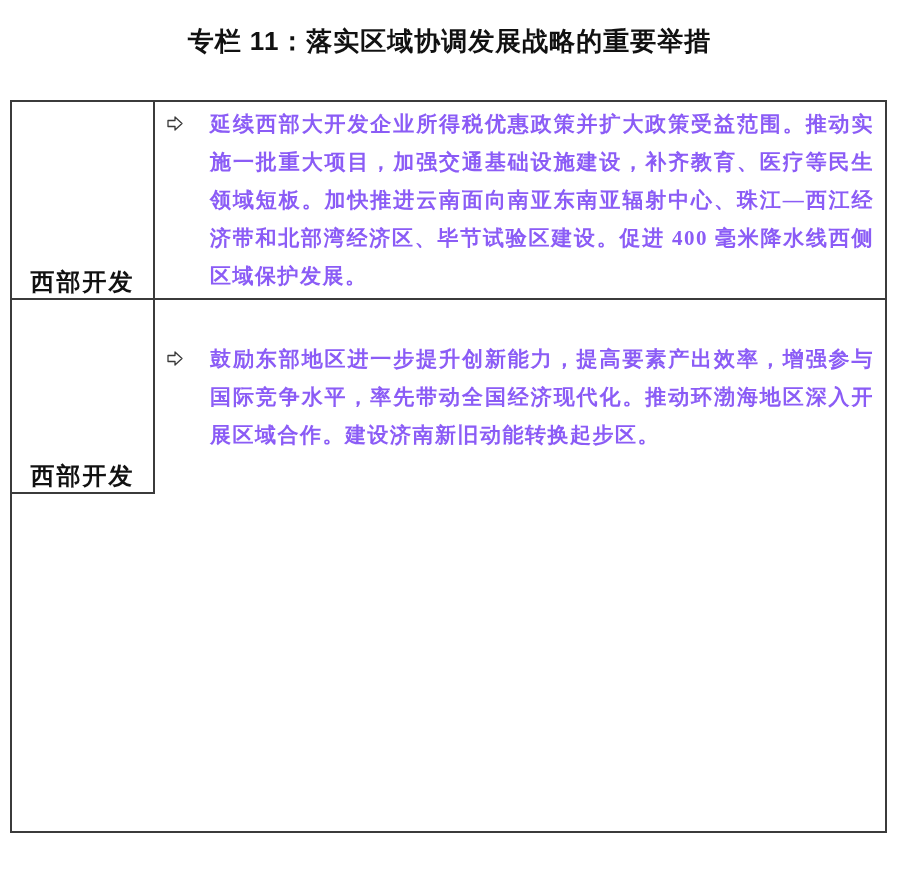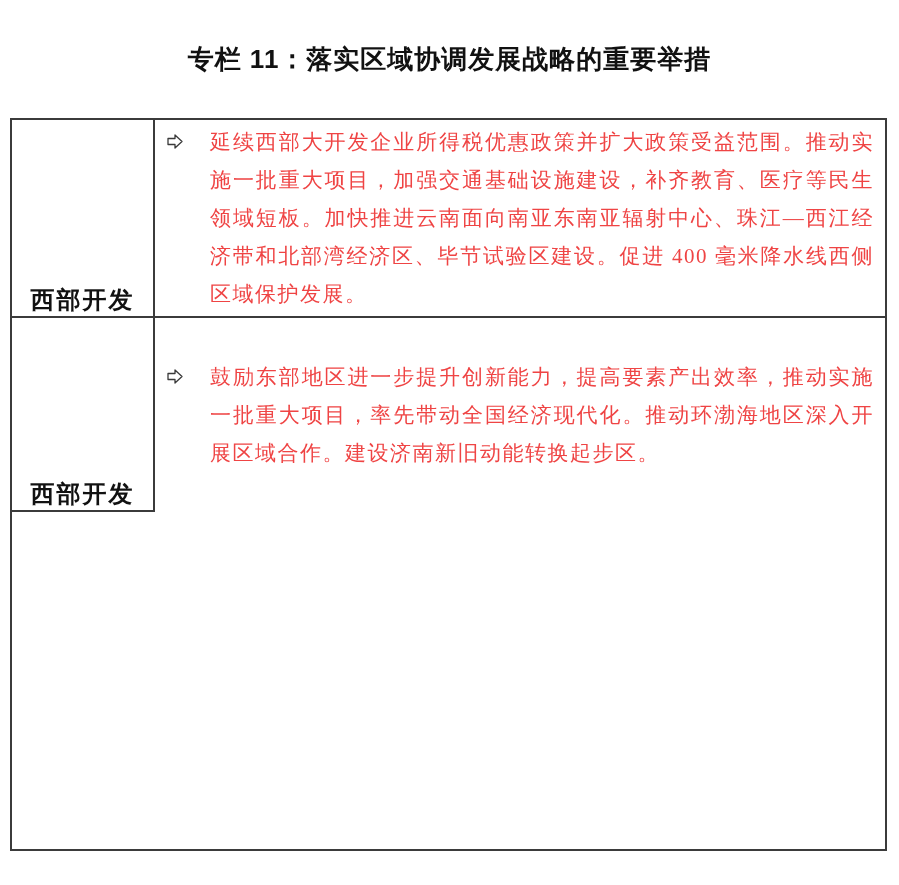--- a/index.html
+++ b/index.html
@@ -5,21 +5,21 @@
   * { box-sizing: border-box; margin: 0; padding: 0; }
   html, body {
     width: 899px;
     height: 885px;
     background: #ffffff;
     overflow: hidden;
     font-family: "Liberation Serif", serif;
     color: #1e1e1e;
   }
   .page-title {
-    padding-top: 42px;
+    padding-top: 24px;
     text-align: center;
     font-family: "Liberation Sans", sans-serif;
     font-weight: bold;
     font-size: 26px;
     letter-spacing: 1px;
     color: #111111;
   }
   .measures-table {
     margin: 41px 12px 0 10px;
     border: 2px solid #3b3b3b;
@@ -60,21 +60,22 @@
     margin-top: 9px;
     margin-right: 25px;
   }
   .bullet svg { display: block; }
   .entry-text {
     flex: 1;
     font-size: 21px;
     line-height: 38px;
     letter-spacing: 1.5px;
     text-align: justify;
-    color: #ef4444;
+    color: #8b5cf6;
+    font-weight: bold;
   }
 </style>
 </head>
 <body>
 
 <h1 class="page-title">专栏 11：落实区域协调发展战略的重要举措</h1>
 
 <div class="measures-table">
 
   <div class="label-cell row-divider">
@@ -96,17 +97,17 @@
   </div>
 
 
   <div class="content-cell">
     <div class="entry">
       <span class="bullet">
         <svg width="20" height="19" viewBox="0 0 20 19" xmlns="http://www.w3.org/2000/svg">
           <path d="M3 6.5 H10 V3 L17 9.5 L10 16 V12.5 H3 Z" fill="none" stroke="#3a3a3a" stroke-width="1.3" stroke-linejoin="round"></path>
         </svg>
       </span>
-      <p class="entry-text">鼓励东部地区进一步提升创新能力，提高要素产出效率，推动实施一批重大项目，率先带动全国经济现代化。推动环渤海地区深入开展区域合作。建设济南新旧动能转换起步区。</p>
+      <p class="entry-text">鼓励东部地区进一步提升创新能力，提高要素产出效率，增强参与国际竞争水平，率先带动全国经济现代化。推动环渤海地区深入开展区域合作。建设济南新旧动能转换起步区。</p>
     </div>
   </div>
 
 </div>
 
 </body></html>

